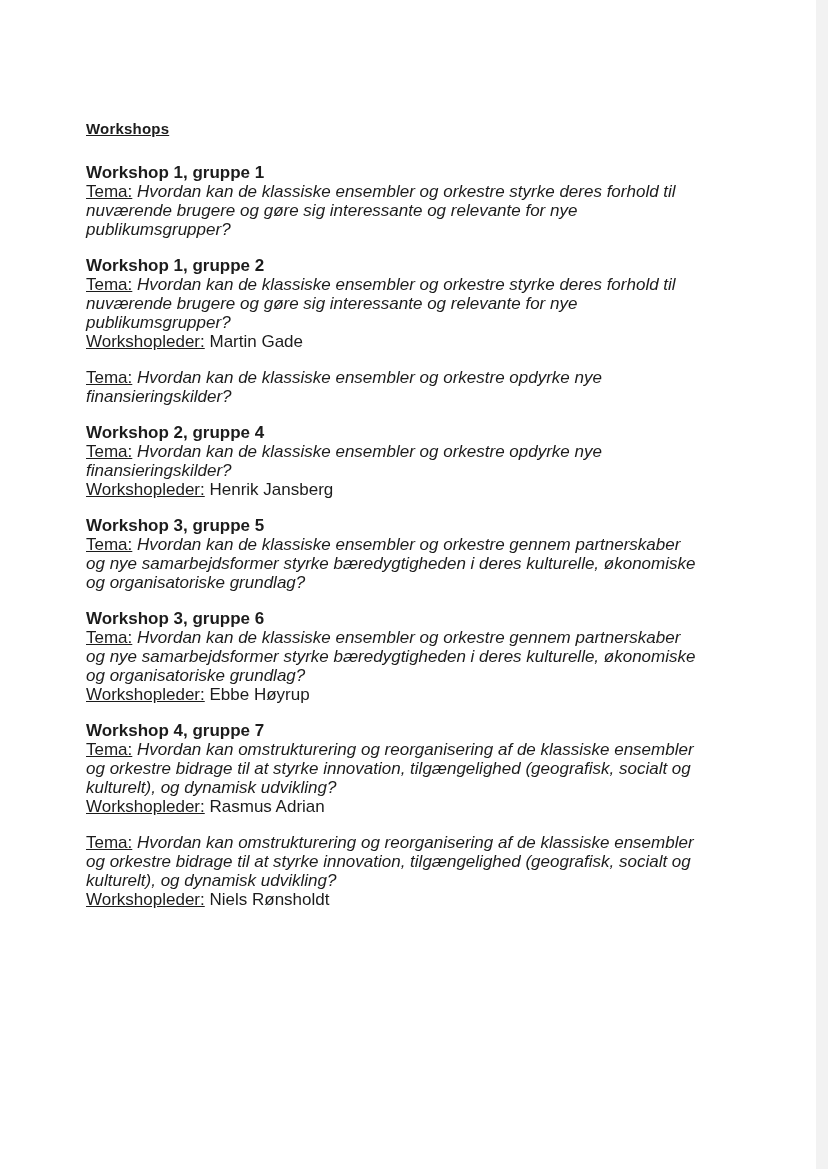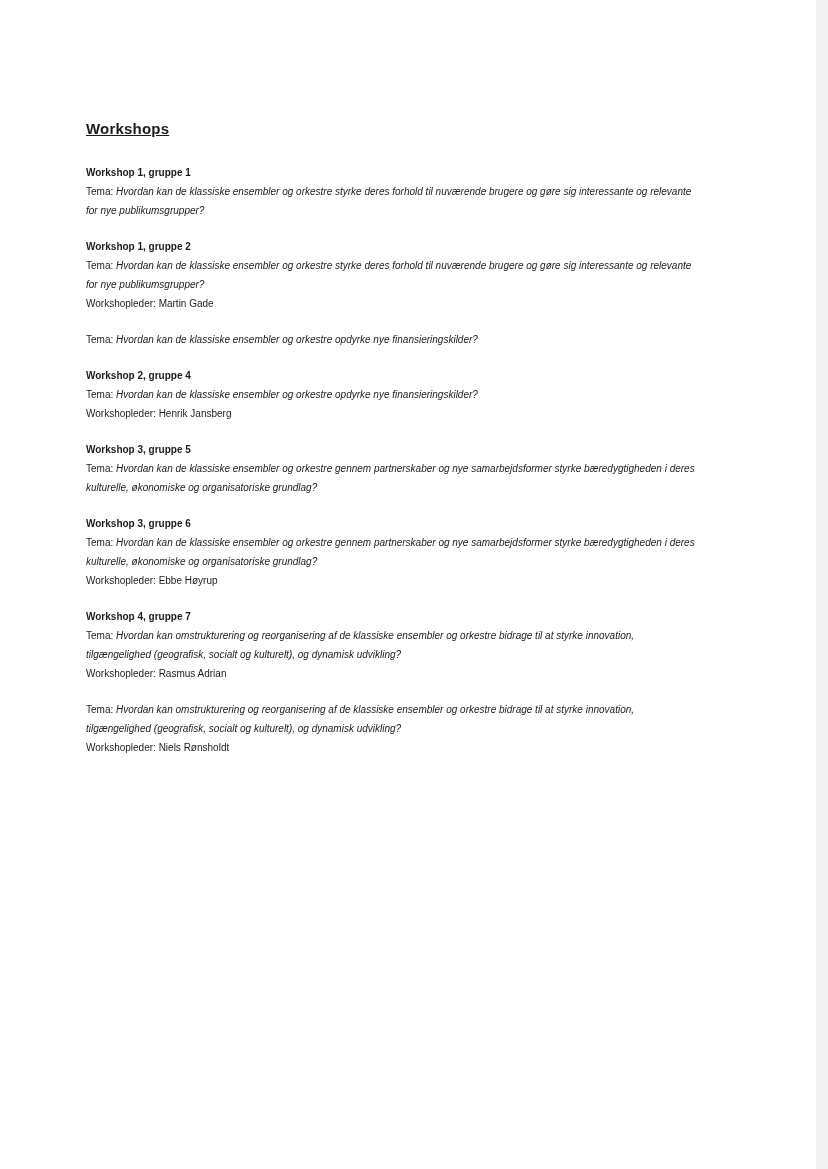--- a/index.html
+++ b/index.html
@@ -29,30 +29,30 @@
     font-weight: bold;
     text-decoration: underline;
     margin: 0 0 26px 0;
     letter-spacing: 0.2px;
   }
   .workshop {
     margin: 0 0 17px 0;
   }
   .workshop p {
     margin: 0;
-    font-size: 10px;
+    font-size: 17px;
     line-height: 19px;
   }
   .ws-title {
     font-weight: bold;
   }
   .tema-text {
     font-style: italic;
   }
-  .label { font-style: normal; }
+  .label { font-style: normal; text-decoration: underline; }
 </style>
 </head>
 <body>
 
 <div class="page">
   <div class="content">
     <h1 class="heading">Workshops</h1>
     <div id="workshop-list">
   <section class="workshop">
     <p class="ws-title">Workshop 1, gruppe 1</p>

